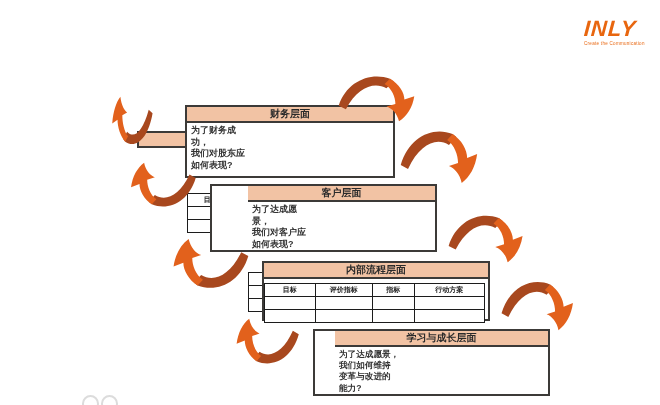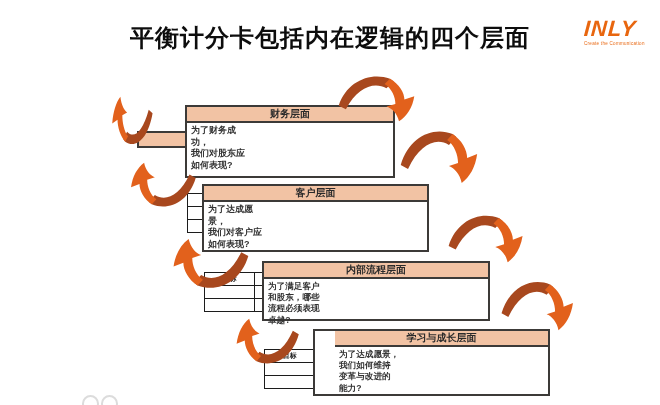--- a/index.html
+++ b/index.html
@@ -55,41 +55,40 @@
     background:#fff;
   }
   table.grid th,table.grid td{border:1px solid #1c1c1c;}
   table.grid th{
     font-size:7px;font-weight:bold;color:#222;text-align:center;
     vertical-align:middle;padding:1px 0;height:12px;
   }
   table.grid td{height:13px;}
 
   .block.financial{left:185px;top:105px;width:210px;height:73px;justify-content:flex-end;}
-  .block.customer {left:202px;top:184px;width:227px;height:68px;}
+  .block.customer {left:210px;top:184px;width:227px;height:68px;padding-left:36px;}
   .block.internal {left:262px;top:261px;width:228px;height:60px;}
   .block.learning {left:313px;top:329px;width:237px;height:67px;padding-left:20px;}
   .block.internal .block-header{flex-basis:12px;}
   .block.internal .question,.block.learning .question{font-size:8.6px;}
 
   svg.arrow{position:absolute;overflow:visible;}
   svg.arrow.up{transform:rotate(180deg);}
 
   .watermark{position:absolute;left:82px;top:395px;display:flex;gap:2px;}
   .wm-circle{
     width:17px;height:17px;border-radius:50%;
     border:2px solid #DCDCDC;background:transparent;
   }
 </style>
 </head>
 <body>
 
 <div class="stage">
 
-  <div class="title">平衡计分卡包括内在逻辑的四个层面</div>
 
   <div class="logo">
     <div class="logo-text">INLY</div>
     <div class="logo-tag">Create the Communication</div>
   </div>
 
   <div class="vision">愿景与战略</div>
 
   <div class="block financial">
     <div class="block-header">财务层面</div>
@@ -169,24 +168,20 @@
               </tr>
           </tbody>
         </table>
       </div>
     </div>
   </div>
 
   <div class="block internal">
     <div class="block-header">内部流程层面</div>
     <div class="block-body">
-      <div class="question">为了满足客户
-和股东，哪些
-流程必须表现
-卓越?</div>
       <div class="grid-wrap">
         <table class="grid">
           <colgroup>
               <col style="width:23%">
               <col style="width:26%">
               <col style="width:19%">
               <col style="width:32%">
             </colgroup>
           <thead>
               <tr>

